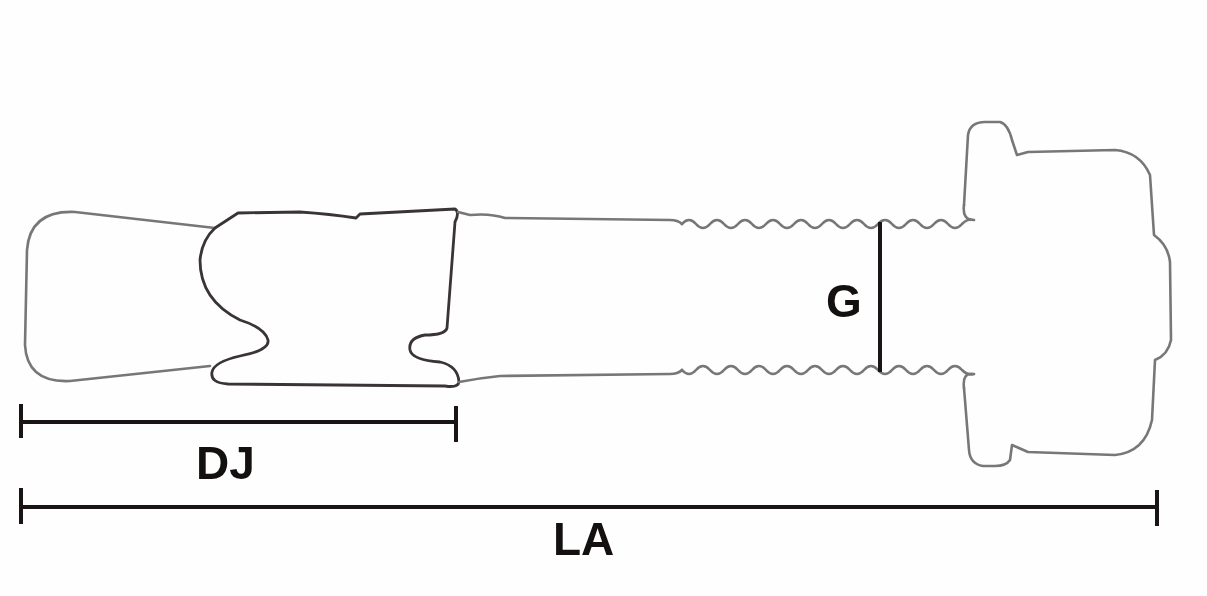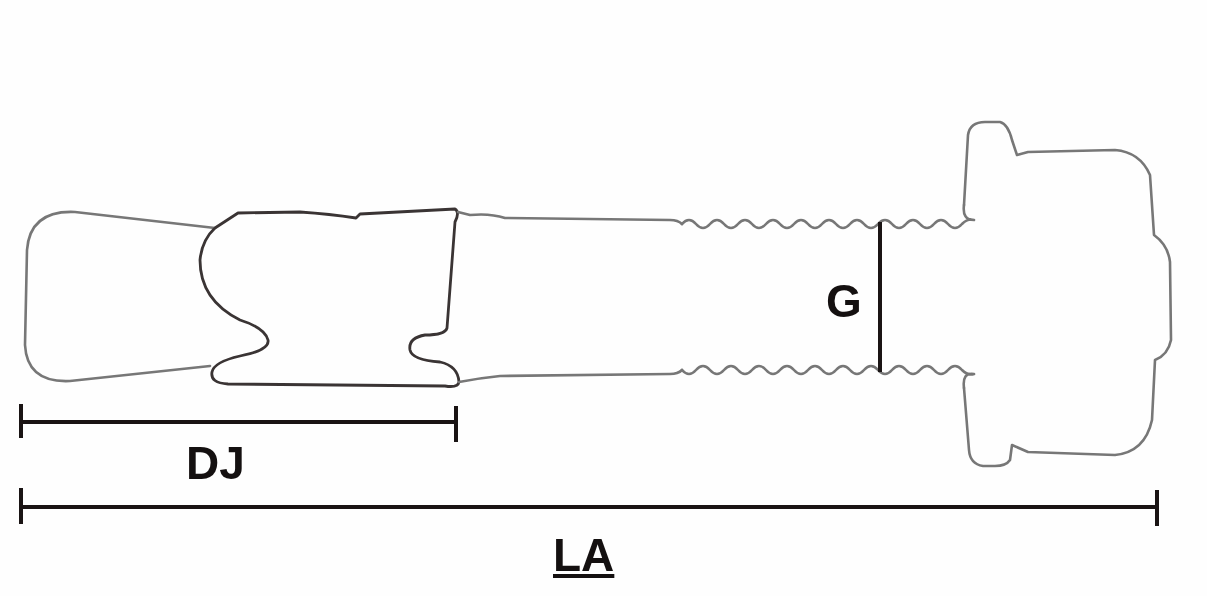--- a/index.html
+++ b/index.html
@@ -15,22 +15,22 @@
     .outline-dark { fill: none; stroke: #3a3434; stroke-width: 2.8; stroke-linejoin: round; stroke-linecap: round; }
     .dim { stroke: #1a1414; stroke-width: 4; fill: none; }
     .label {
       position: absolute;
       font-family: "Liberation Sans", sans-serif;
       font-weight: bold;
       color: #141010;
       line-height: 1;
       letter-spacing: 0px;
     }
-    .label-dj { left: 186px; top: 440px; font-size: 46px; }
-    .label-la { left: 553px; top: 532px; font-size: 46px; text-decoration: underline; }
+    .label-dj { left: 196px; top: 440px; font-size: 46px; }
+    .label-la { left: 553px; top: 516px; font-size: 46px; }
     .label-g  { left: 826px; top: 278px; font-size: 46px; }
   </style>
 </head>
 <body>
 
 <div class="canvas">
   <svg width="1207" height="596" viewBox="0 0 1207 596">
 
     <path class="outline" d="M 215 228
          L 75 212

